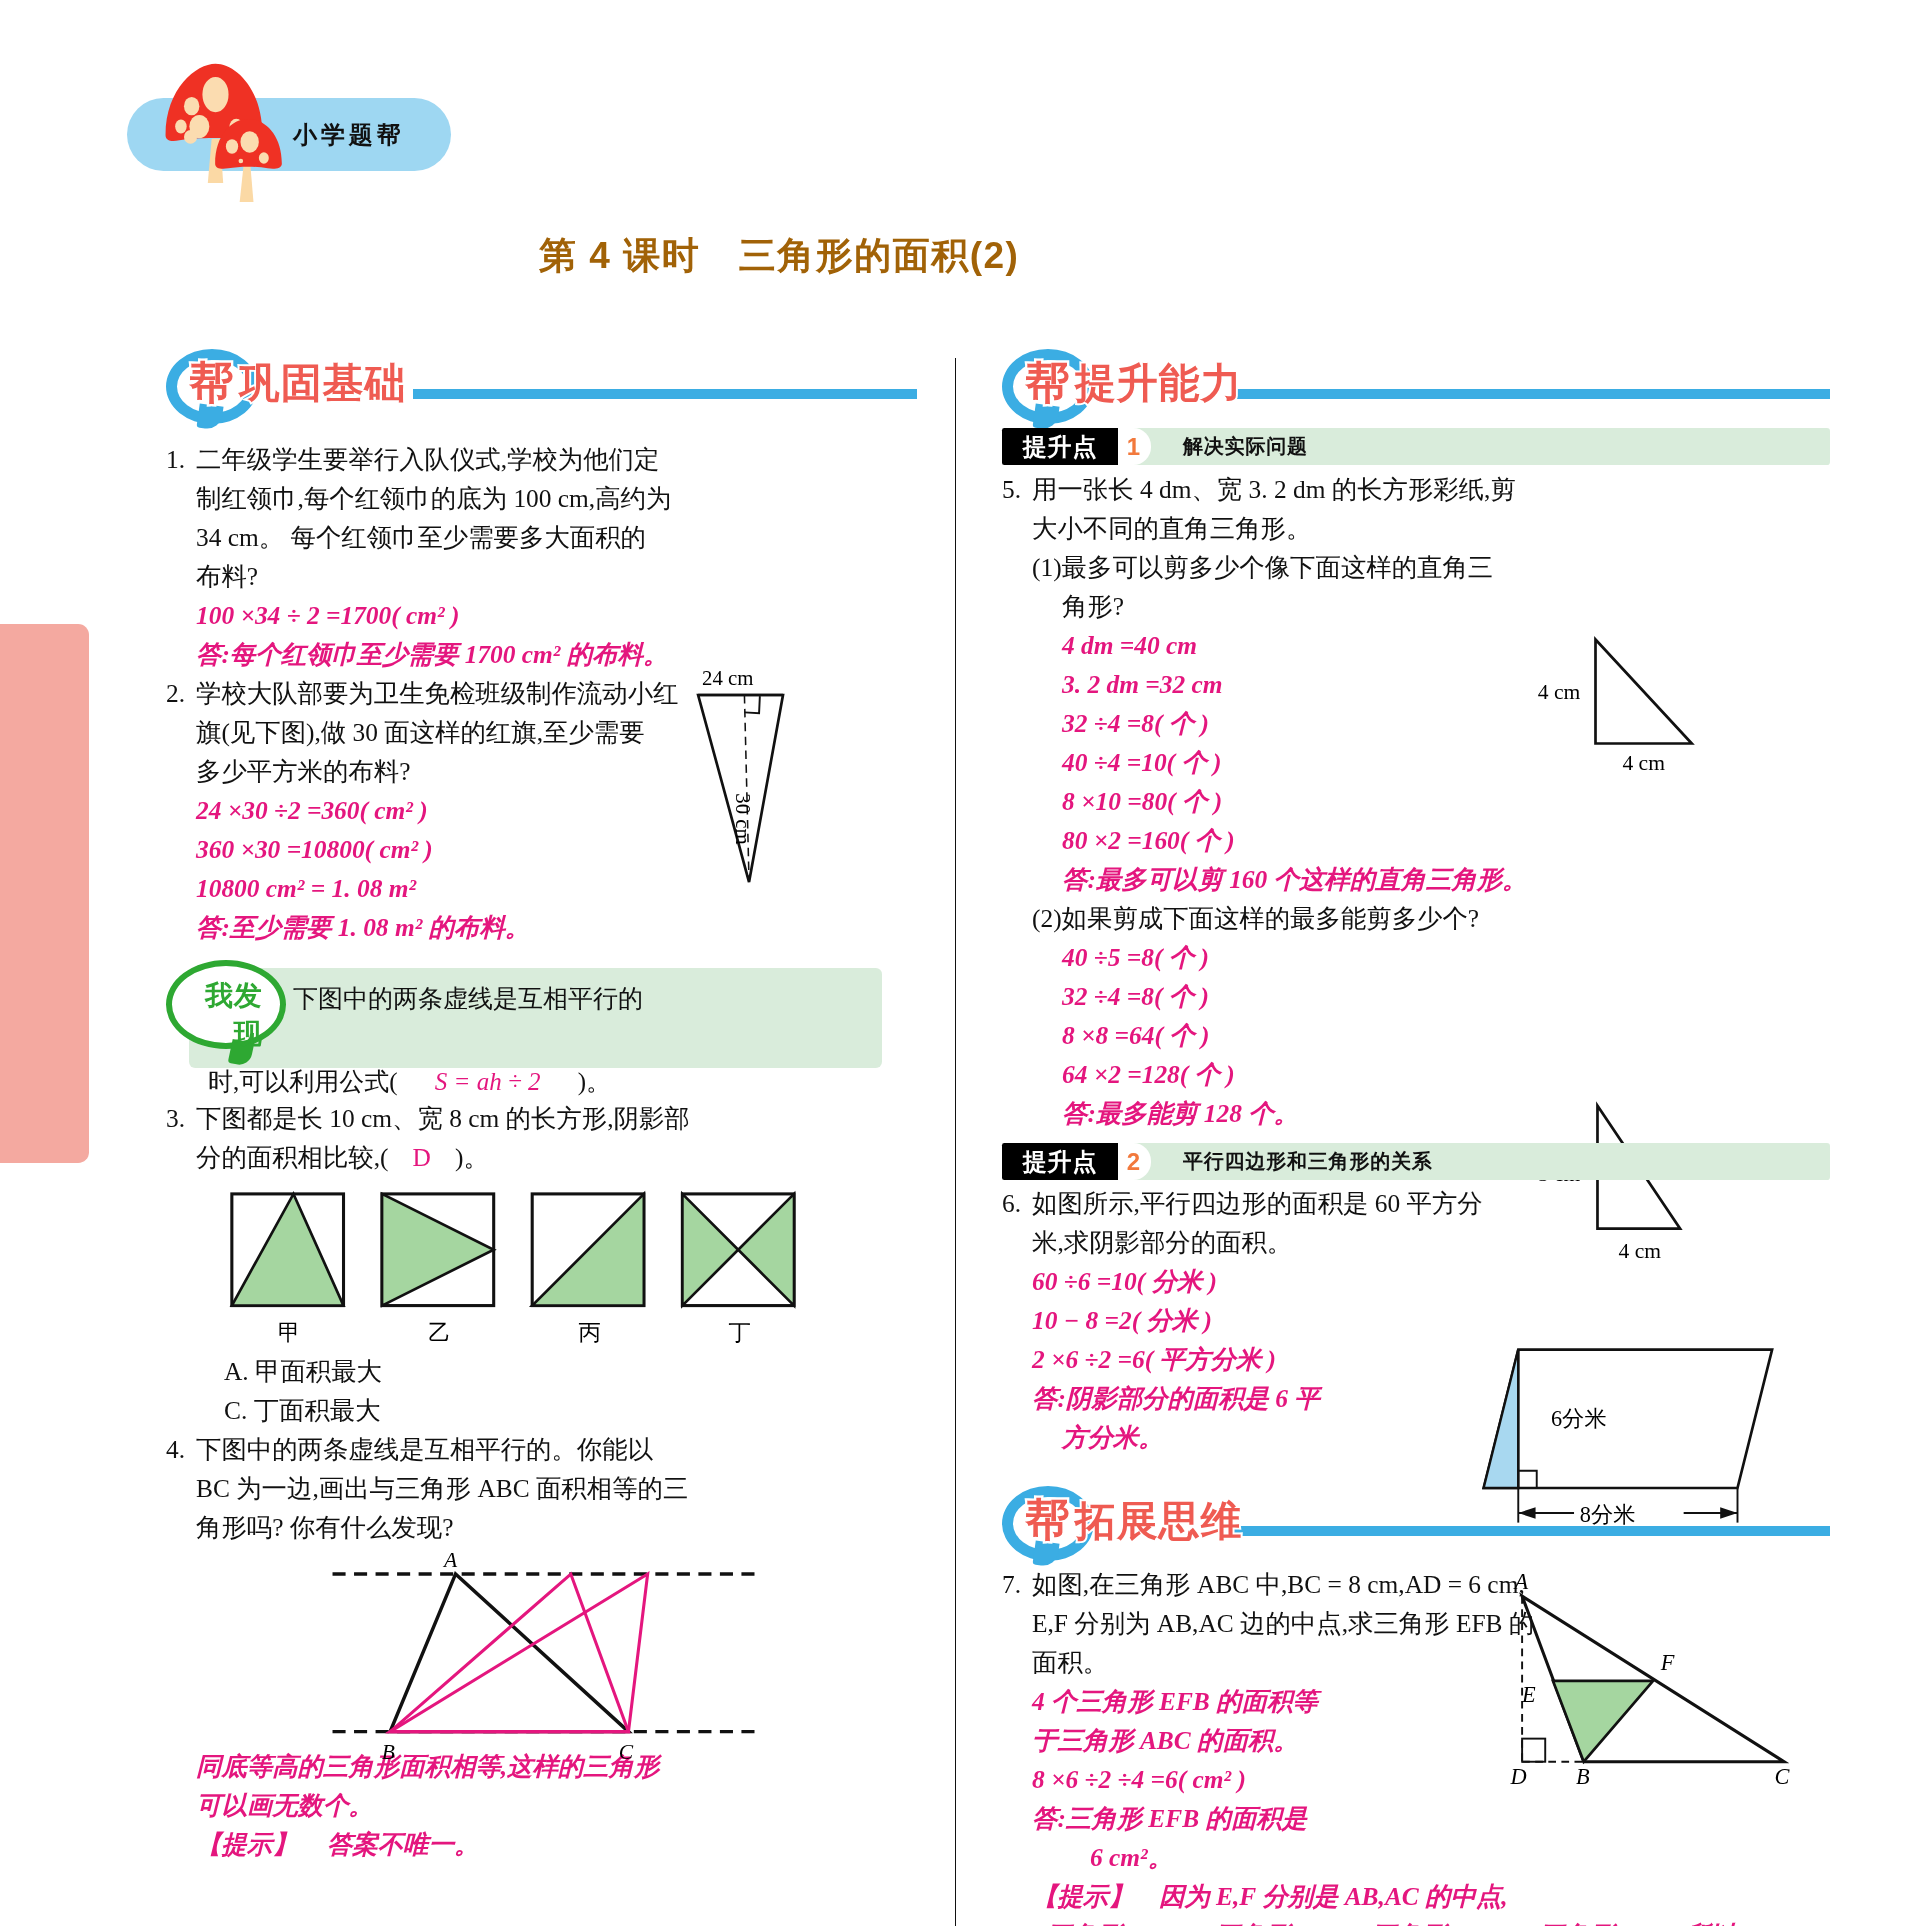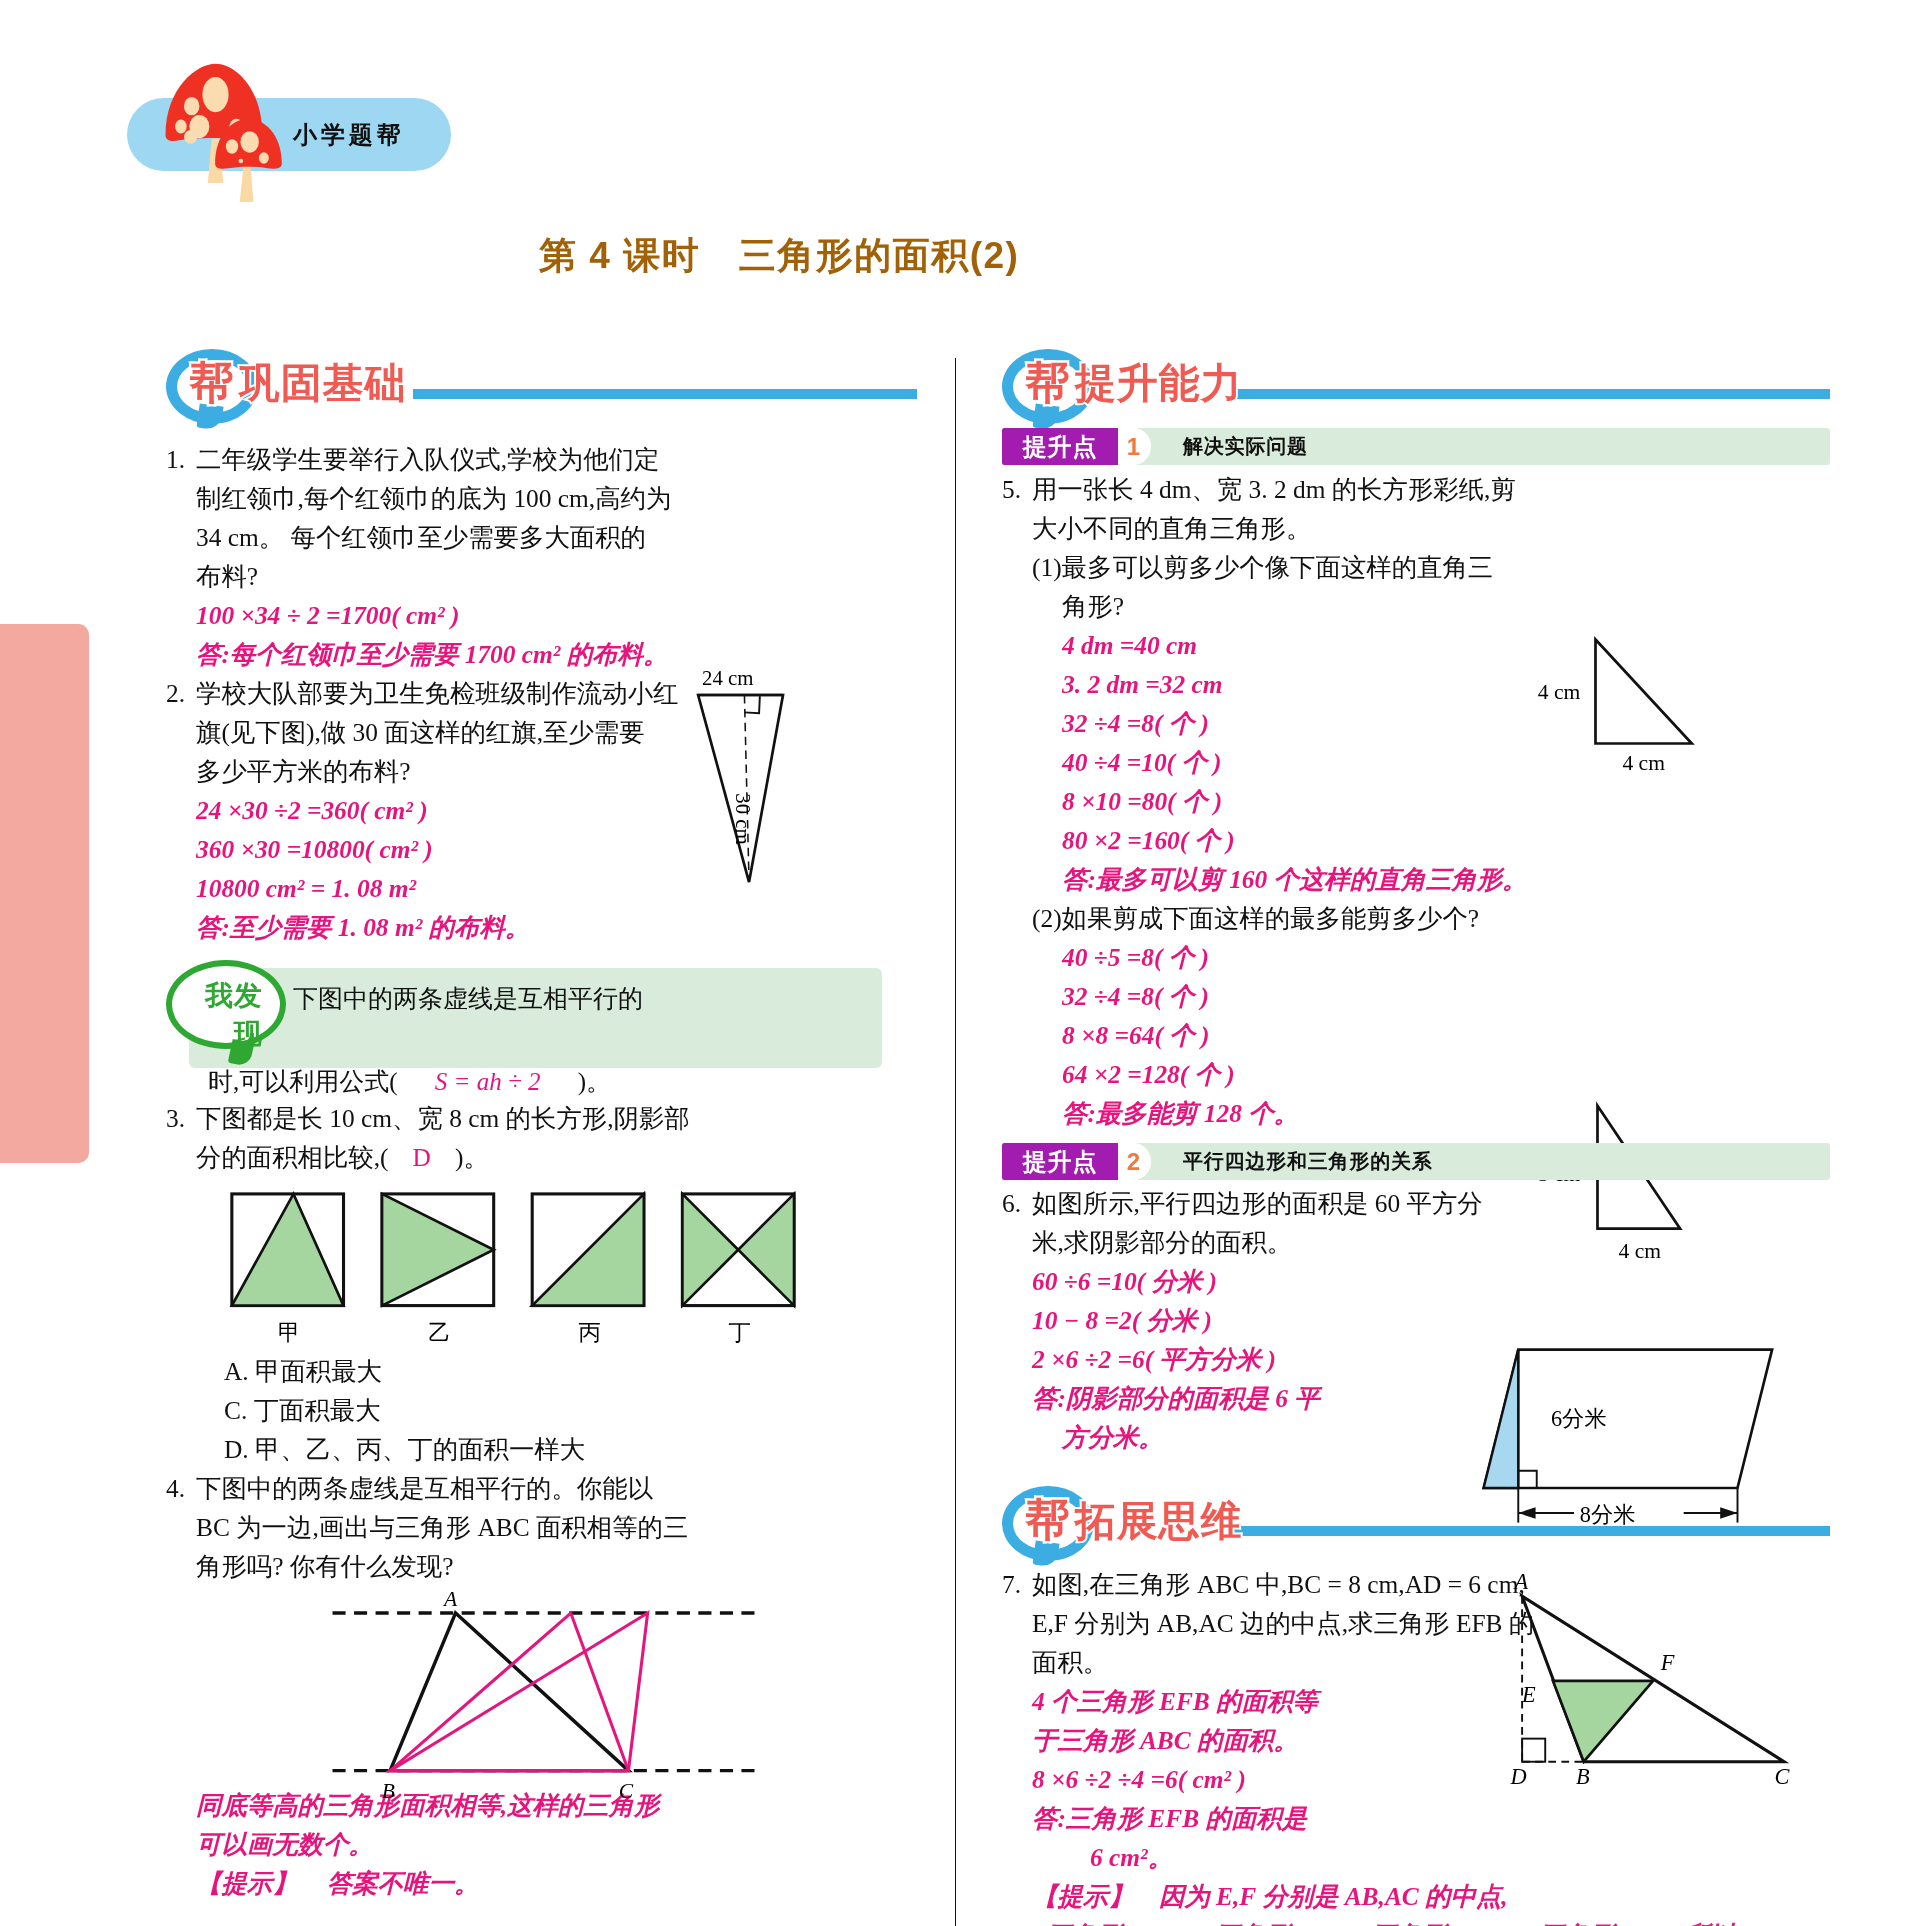--- a/index.html
+++ b/index.html
@@ -48,21 +48,21 @@
      font-weight:bold;font-size:45px;line-height:45px;color:#ef5b52;
      -webkit-text-stroke:4.6px #fff;paint-order:stroke fill;z-index:2;}
   .sh-text{position:absolute;left:73px;top:15.4px;font-family:"Liberation Sans",sans-serif;
      font-weight:bold;font-size:41px;line-height:42px;color:#ef5b52;
      -webkit-text-stroke:3.9px #fff;paint-order:stroke fill;letter-spacing:0.8px;z-index:3;}
   .sh-rule{position:absolute;left:247px;top:42px;right:0;height:10px;background:#3bade3;}
   #col-right .sh-rule{left:231px;}
 
   
   .tip-bar{position:relative;height:37px;margin:0 0 4.6px 0;}
-  .tip-bar .tb-green{position:absolute;left:0;top:0;width:116px;height:37px;background:#a21caf;
+  .tip-bar .tb-green{position:absolute;left:0;top:0;width:116px;height:37px;background:#000000;
      border-radius:2.3px 0 0 2.3px;}
   .tip-bar .tb-green span{display:block;width:116px;line-height:37px;text-align:center;
      font-family:"Liberation Sans",sans-serif;font-weight:bold;font-size:24px;color:#fff;letter-spacing:0.8px;}
   .tip-bar .tb-num{position:absolute;left:114px;top:0;width:35px;height:37px;background:#fff;
      border-radius:0 17.7px 17.7px 0;}
   .tip-bar .tb-num span{display:block;width:35px;line-height:37px;text-align:center;
      font-family:"Liberation Sans",sans-serif;font-weight:bold;font-size:24px;color:#f2793c;}
   .tip-bar .tb-light{position:absolute;left:127px;top:0;right:0;height:37px;background:#d9ecdb;
      border-radius:0 3.1px 3.1px 0;}
   .tip-bar .tb-label{position:absolute;left:181px;top:0;line-height:37px;
@@ -213,21 +213,20 @@
 
           <rect x="1180" y="20" width="290" height="290" fill="#fff" stroke="#111" stroke-width="8"></rect>
           <polygon points="1180,20 1180,310 1325,165" fill="#a5d6a0" stroke="#111" stroke-width="7"></polygon>
           <polygon points="1470,20 1470,310 1325,165" fill="#a5d6a0" stroke="#111" stroke-width="7"></polygon>
           <text x="1300" y="400" font-size="58">丁</text>
         </svg>
       </div>
       <div style="padding-left:58px;">
         <div>A. 甲面积最大</div>
         <div>C. 丁面积最大</div>
-        <div>D. 甲、乙、丙、丁的面积一样大</div>
       </div>
     </div>
 
     <div class="q">
       <div style="position:relative;padding-left:30px;">
         <span style="position:absolute;left:0;">4.</span>
         <div>下图中的两条虚线是互相平行的。你能以</div>
         <div>BC 为一边,画出与三角形 ABC 面积相等的三</div>
         <div>角形吗? 你有什么发现?</div>
       </div>

